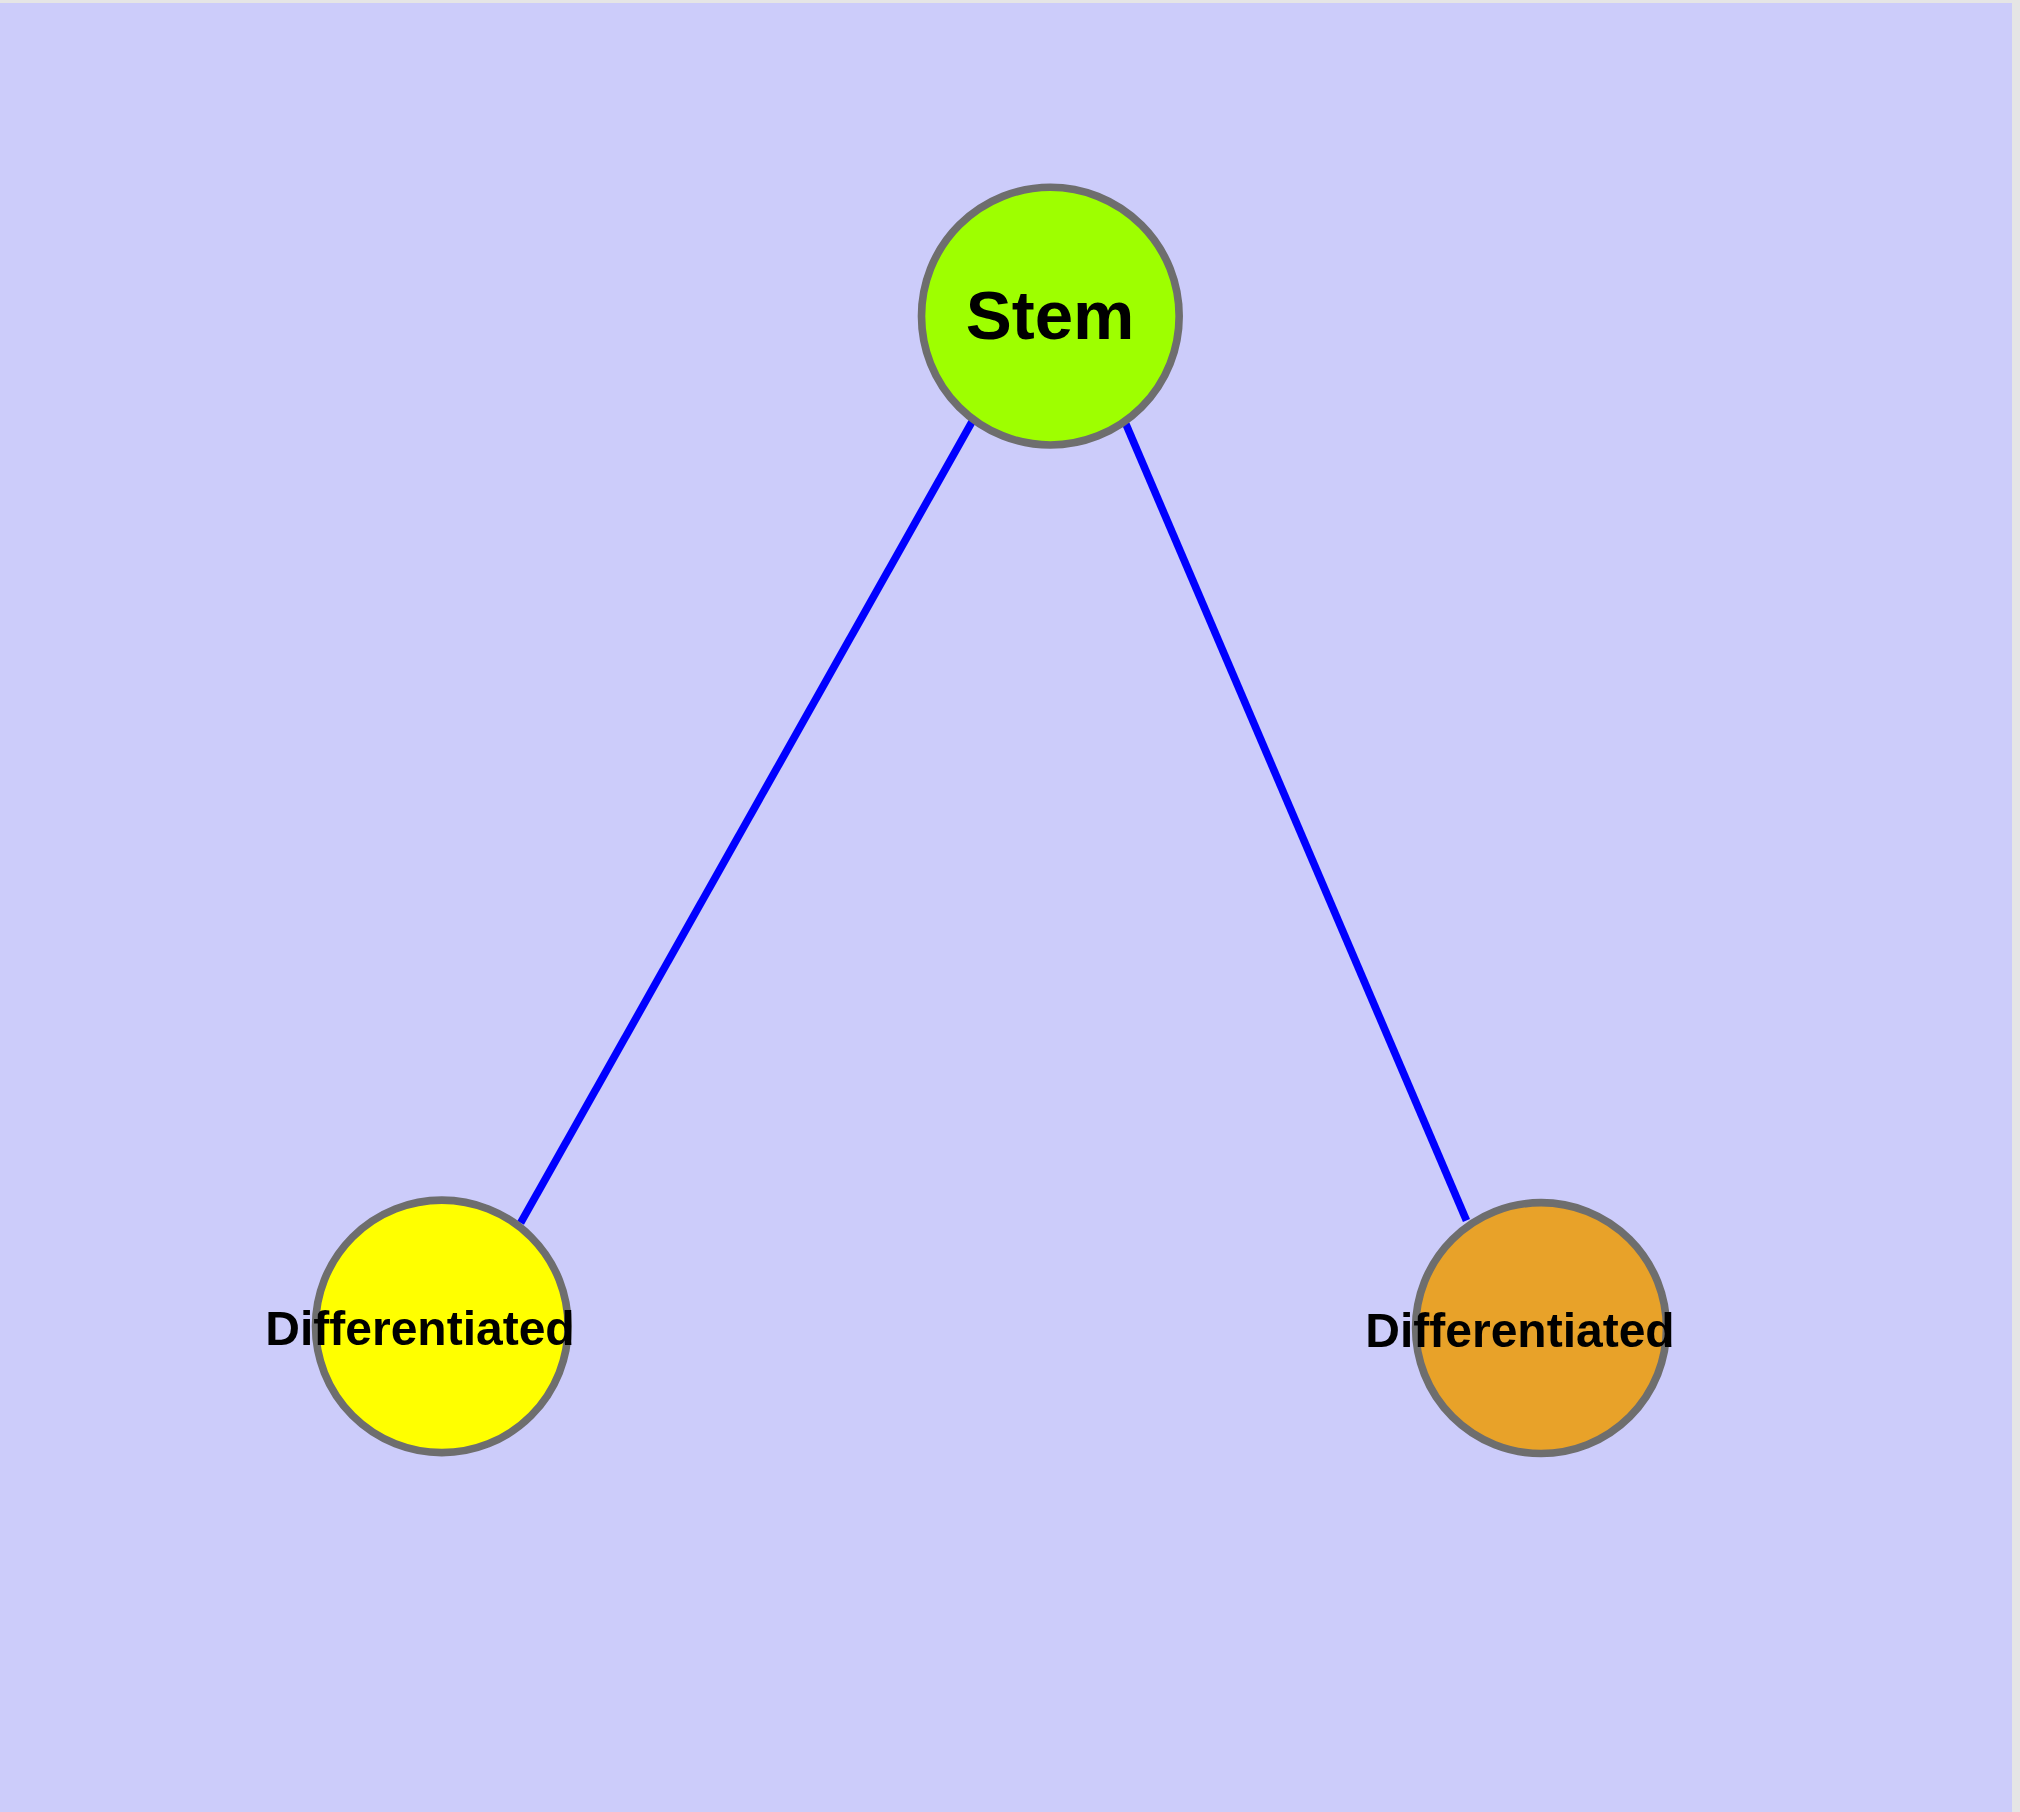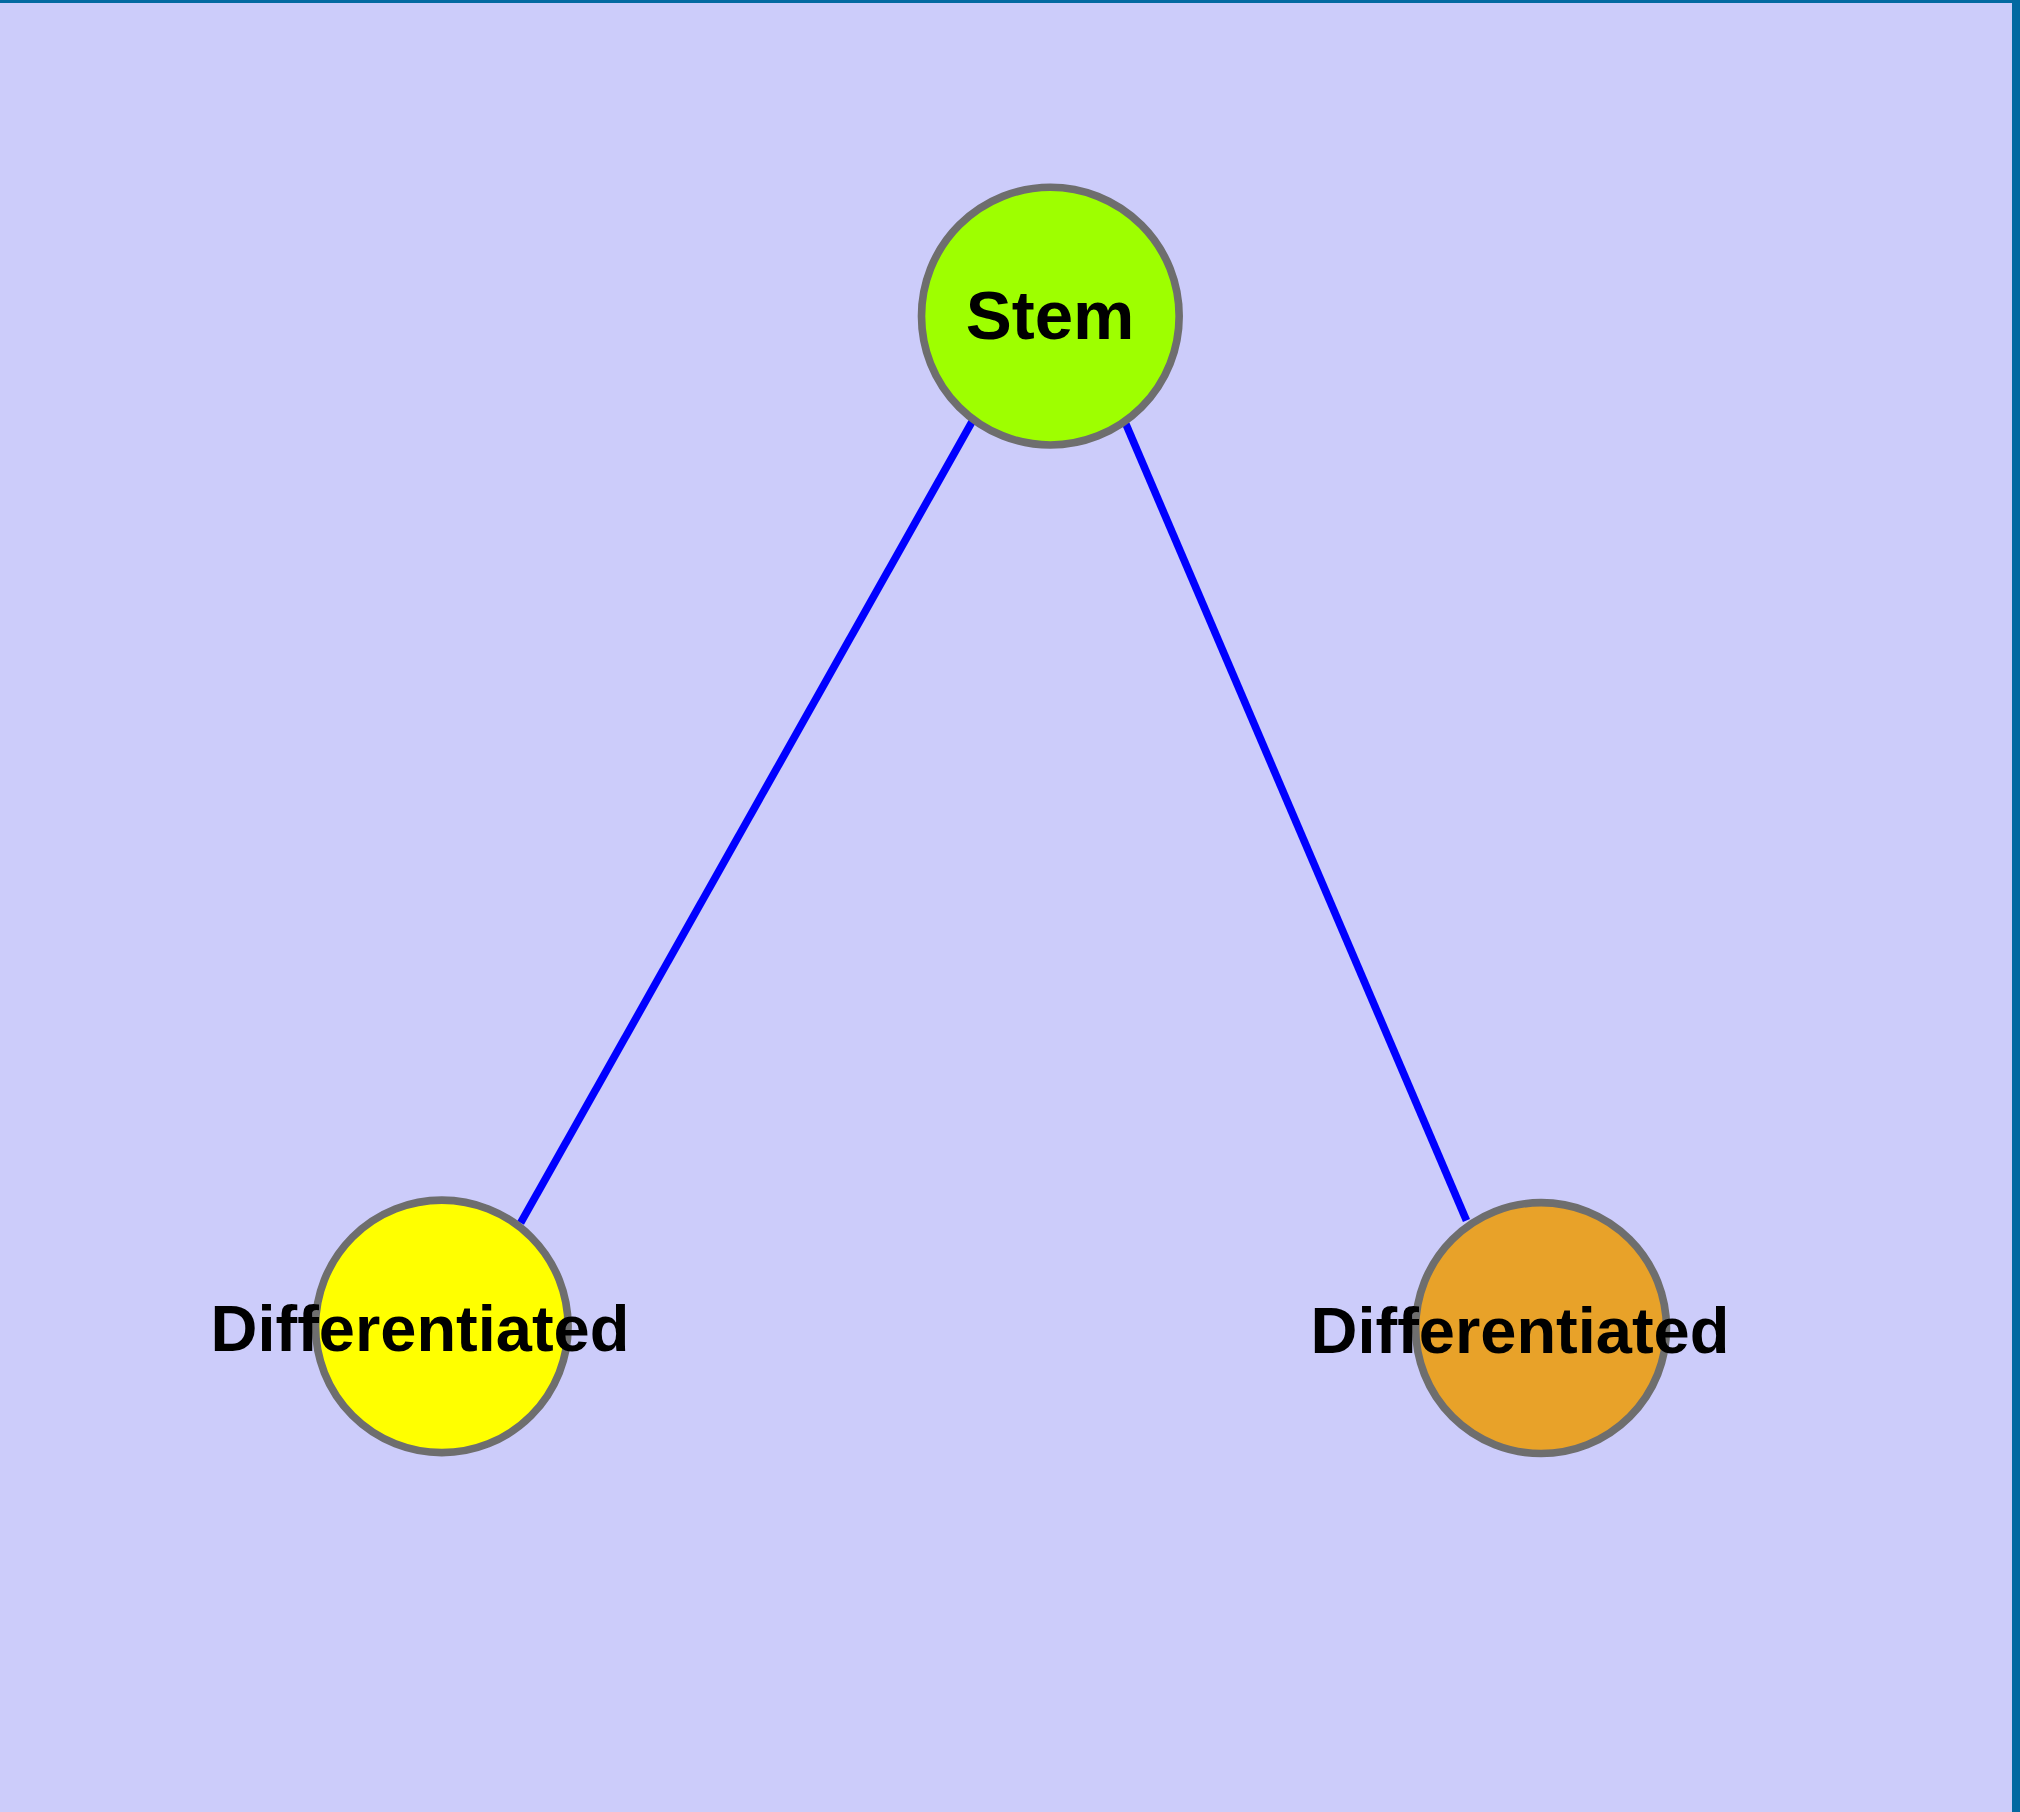--- a/index.html
+++ b/index.html
@@ -6,21 +6,21 @@
   html, body {
     margin: 0;
     padding: 0;
     background: #ffffff;
   }
   #canvas {
     position: relative;
     width: 2021px;
     height: 1812px;
     overflow: hidden;
-    background: #0369a1;
+    background: #e5e5e5;
     font-family: "Liberation Sans", sans-serif;
   }
   #plot-background {
     position: absolute;
     left: 0;
     top: 3.4px;
     width: 2012px;
     height: 1809px;
     background: #ccccfa;
   }
@@ -39,21 +39,21 @@
     text-align: center;
     line-height: 1.08;
     white-space: pre;
     pointer-events: none;
     transform: translate(-50%, -50%);
   }
   .node-label.stem {
     font-size: 69px;
   }
   .node-label.leaf {
-    font-size: 65px;
+    font-size: 48px;
   }
 </style>
 </head>
 <body>
 
 <div id="canvas">
 
   <div id="plot-background"></div>
 
   <svg id="graph-svg" viewBox="0 0 2384 2138">

